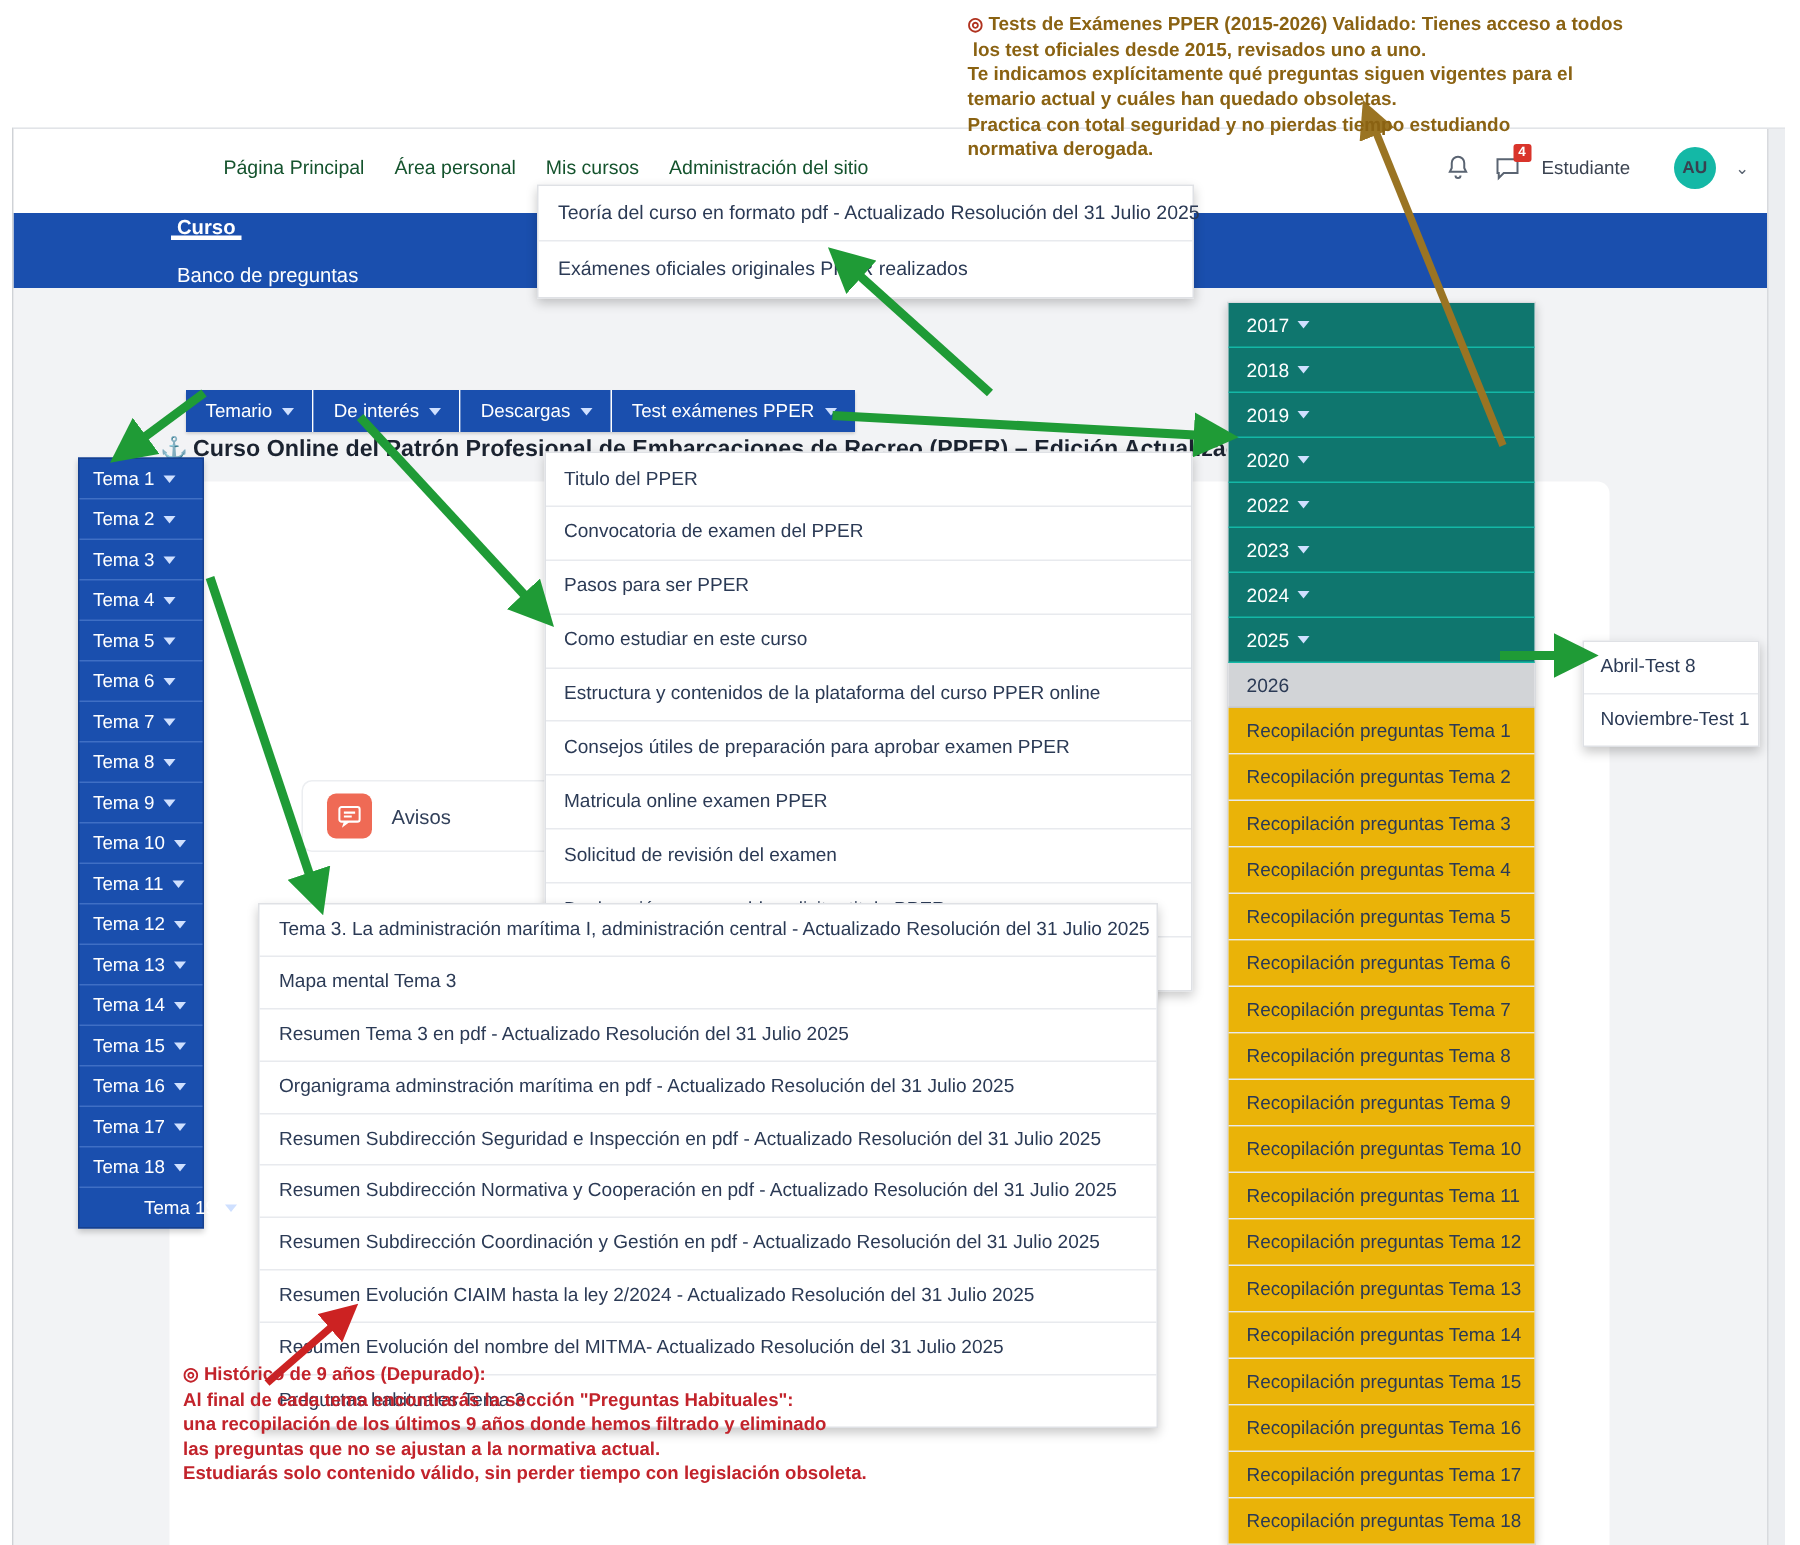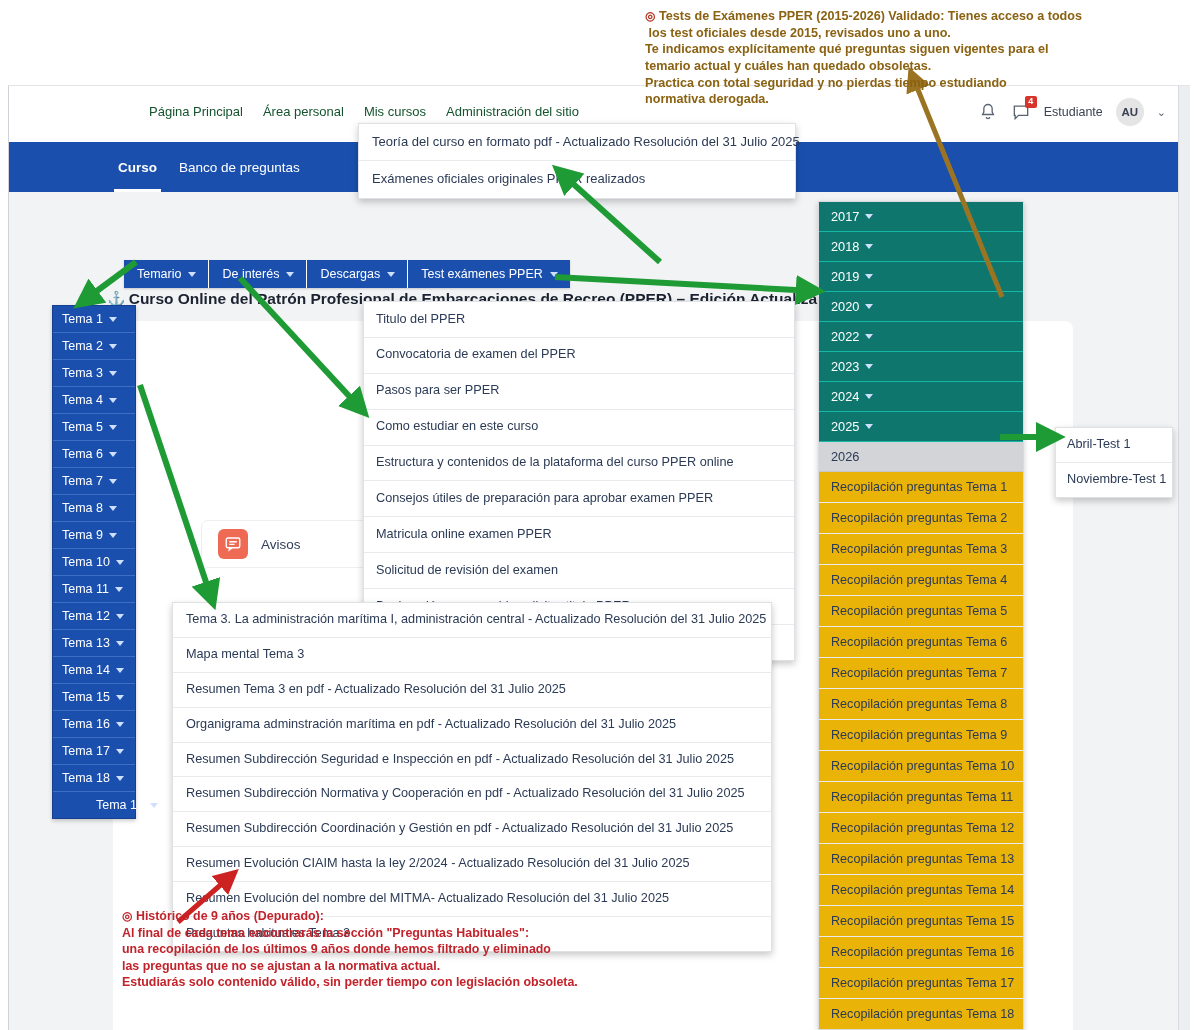--- a/index.html
+++ b/index.html
@@ -40,31 +40,31 @@
   .ic svg{ display:block; }
   .badge{
     position:absolute; right:-6px; top:-6px;
     background:#d9342b; color:#fff; font-size:9px; line-height:11px;
     min-width:12px; height:12px; text-align:center; border-radius:2px;
     padding:0 2px; font-weight:600;
   }
   .username{ font-size:12.5px; color:#3b4351; }
   .avatar{
     width:28px; height:28px; border-radius:50%;
-    background:#e5e5e5; color:#384150; font-size:11.5px; font-weight:700;
-    display:flex; align-items:center; justify-content:center;
+    background:#14b8a6; color:#384150; font-size:11.5px; font-weight:700;
+    display:flex; align-items:center; justify-content:center;margin-left:16px;
   }
   .caret-sm{ color:#5a6472; font-size:11px; }
 
   
   .tabbar{
     position:absolute; left:0; top:56px; width:1182px; height:50px;
     background:#1a4fae;
   }
-  .tabs{ position:absolute; left:105px; top:0; height:50px; display:flex; gap:14px; align-items:center; }
+  .tabs{ position:absolute; left:105px; top:0; height:50px; display:flex; gap:14px; align-items:flex-start;flex-direction:column; }
   .tab{ color:#ffffff; font-size:13.5px; padding:0 4px; height:50px; display:flex; align-items:center; position:relative; }
   .tab.active{ font-weight:700; }
   .tab.active::after{
     content:""; position:absolute; left:0; right:0; bottom:0; height:3px; background:#fff;
   }
 
   
   .body-area{
     position:absolute; left:0; top:106px; width:1182px; bottom:0; background:#f2f3f5;
   }
@@ -430,21 +430,21 @@
       <div class="r">Recopilación preguntas Tema 12</div>
       <div class="r">Recopilación preguntas Tema 13</div>
       <div class="r">Recopilación preguntas Tema 14</div>
       <div class="r">Recopilación preguntas Tema 15</div>
       <div class="r">Recopilación preguntas Tema 16</div>
       <div class="r">Recopilación preguntas Tema 17</div>
       <div class="r">Recopilación preguntas Tema 18</div>
     </div>
 
   <div class="panel" id="test-sub">
-      <div class="row">Abril-Test 1</div>
+      <div class="row">Abril-Test 8</div>
       <div class="row">Noviembre-Test 1</div>
     </div>
 
   <div class="note note-bottom"><span class="bullseye">◎</span><span> Histórico de 9 años (Depurado):
 Al final de cada tema encontrarás la sección "Preguntas Habituales":
 una recopilación de los últimos 9 años donde hemos filtrado y eliminado
 las preguntas que no se ajustan a la normativa actual.
 Estudiarás solo contenido válido, sin perder tiempo con legislación obsoleta.</span></div>
 
   <svg class="arrows" viewBox="0 0 1200 1030">

